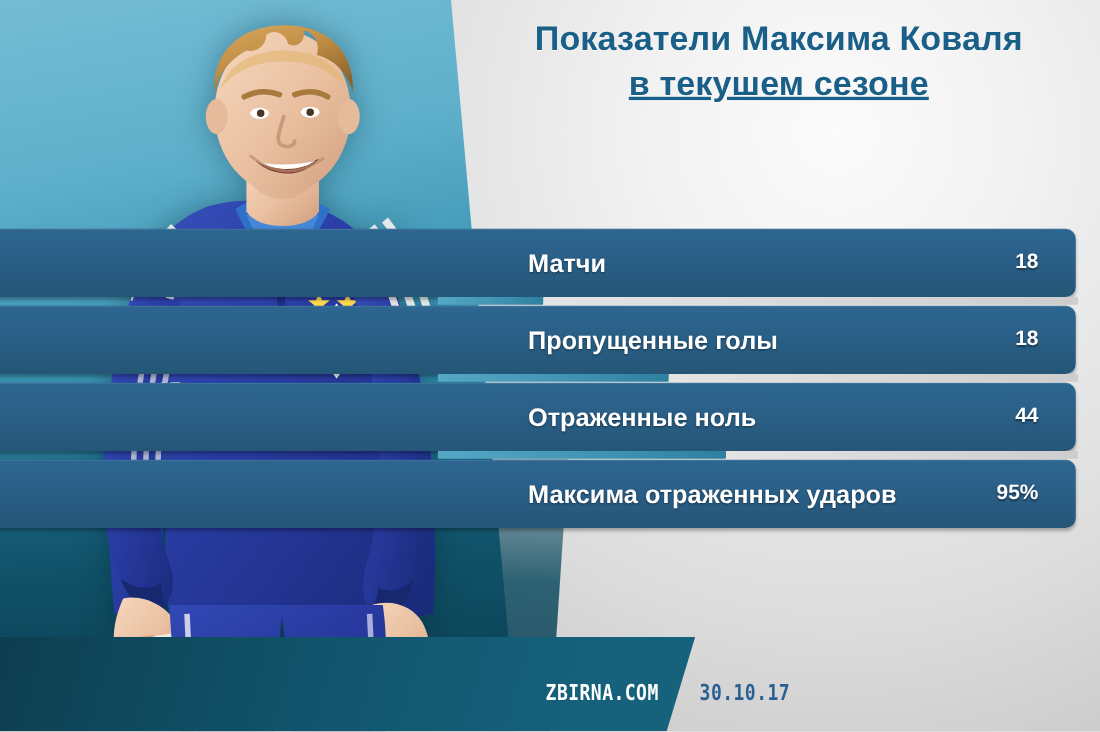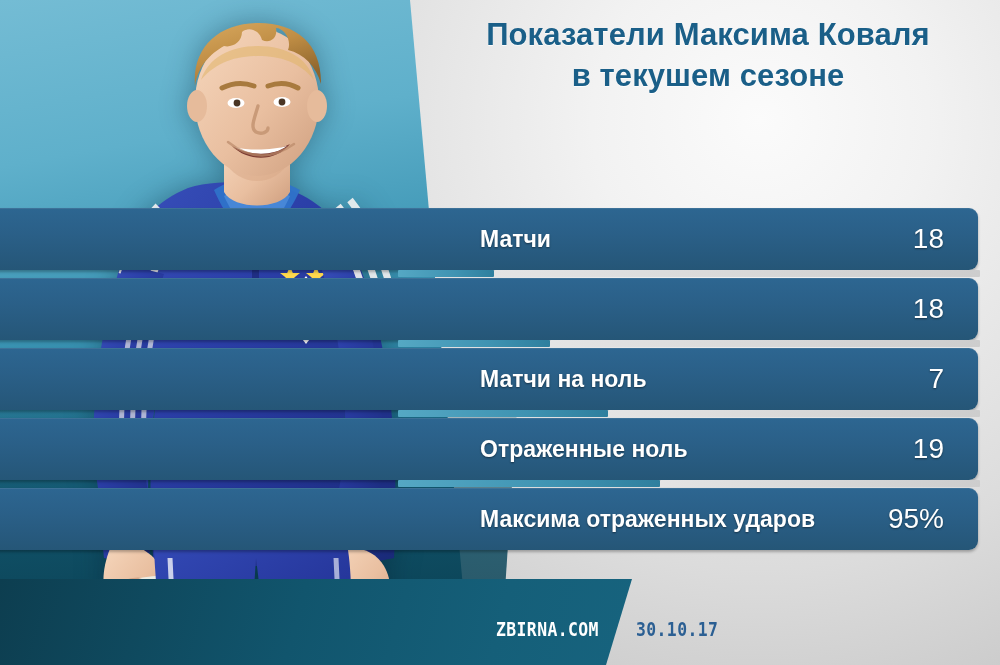--- a/index.html
+++ b/index.html
@@ -43,21 +43,21 @@
   .title{
     position:absolute;left:430px;top:14px;width:556px;
     text-align:center;
     color:#1a5f88;
     font-weight:bold;
     font-size:31px;
     line-height:1.33;
     letter-spacing:.1px;
     text-shadow:0 1px 0 rgba(255,255,255,.75);
   }
-  .title .l2{display:block;}
+  .title .l2{display:block;text-decoration:underline;}
 
   
   .rows{position:absolute;left:0;top:200px;width:1000px;}
   .rowwrap{position:relative;height:70px;}
   .accent{
     position:absolute;left:398px;top:0;height:7px;
     background:linear-gradient(to right,#55a8c4 0%,#3f93b2 60%,#2f7f9e 100%);
     border-radius:1px;
   }
   .accent.a1{width:96px;}
@@ -77,21 +77,21 @@
     display:flex;align-items:center;
   }
   .bar .label{
     margin-left:504px;
     color:#ffffff;font-weight:bold;font-size:23px;
     text-shadow:0 1px 2px rgba(0,0,0,.45);
     white-space:nowrap;
   }
   .bar .value{
     margin-left:auto;margin-right:34px;
-    color:#ffffff;font-weight:normal;font-size:28px;
+    color:#ffffff;font-weight:bold;font-size:19px;
     text-shadow:0 1px 2px rgba(0,0,0,.45);
   }
 
   
   .footer-band{
     position:absolute;left:0;bottom:0;width:660px;height:86px;
     background:linear-gradient(105deg,#0d3e50 0%,#11556d 45%,#155f79 75%,#17647f 100%);
     clip-path:polygon(0 0, 632px 0, 606px 86px, 0 86px);
   }
   .brand{
@@ -270,39 +270,32 @@
       <div class="bar">
         <span class="label">Матчи</span>
         <span class="value">18</span>
       </div>
     </div>
 
     <div class="rowwrap">
       <div class="accent a1"></div>
       <div class="accent-gray" style="left:494px;"></div>
       <div class="bar">
+        <span class="label">Пропущенные голы</span>
         <span class="value">18</span>
       </div>
     </div>
 
-    <div class="rowwrap">
-      <div class="accent a2"></div>
-      <div class="accent-gray" style="left:550px;"></div>
-      <div class="bar">
-        <span class="label">Матчи на ноль</span>
-        <span class="value">7</span>
-      </div>
-    </div>
 
     <div class="rowwrap">
       <div class="accent a3"></div>
       <div class="accent-gray" style="left:608px;"></div>
       <div class="bar">
         <span class="label">Отраженные ноль</span>
-        <span class="value">19</span>
+        <span class="value">44</span>
       </div>
     </div>
 
     <div class="rowwrap">
       <div class="accent a4"></div>
       <div class="accent-gray" style="left:660px;"></div>
       <div class="bar">
         <span class="label">Максима отраженных ударов</span>
         <span class="value">95%</span>
       </div>

